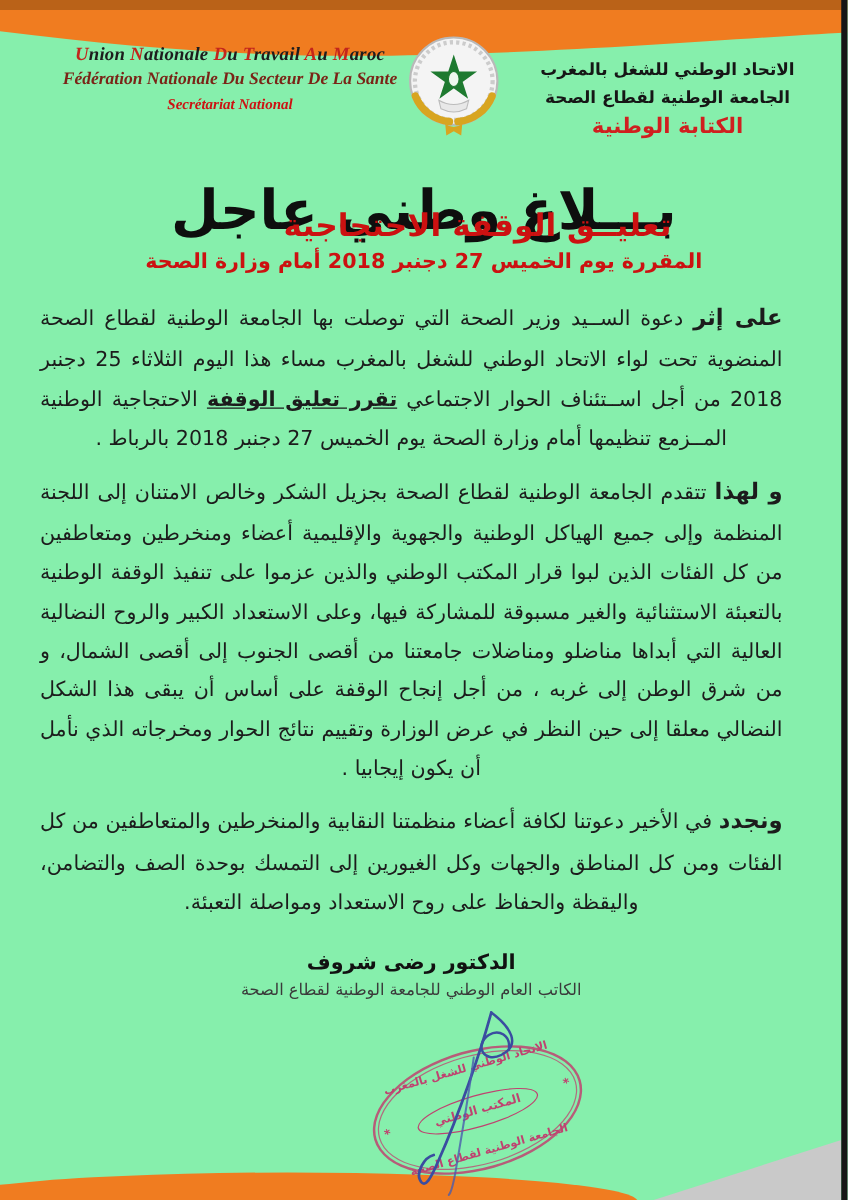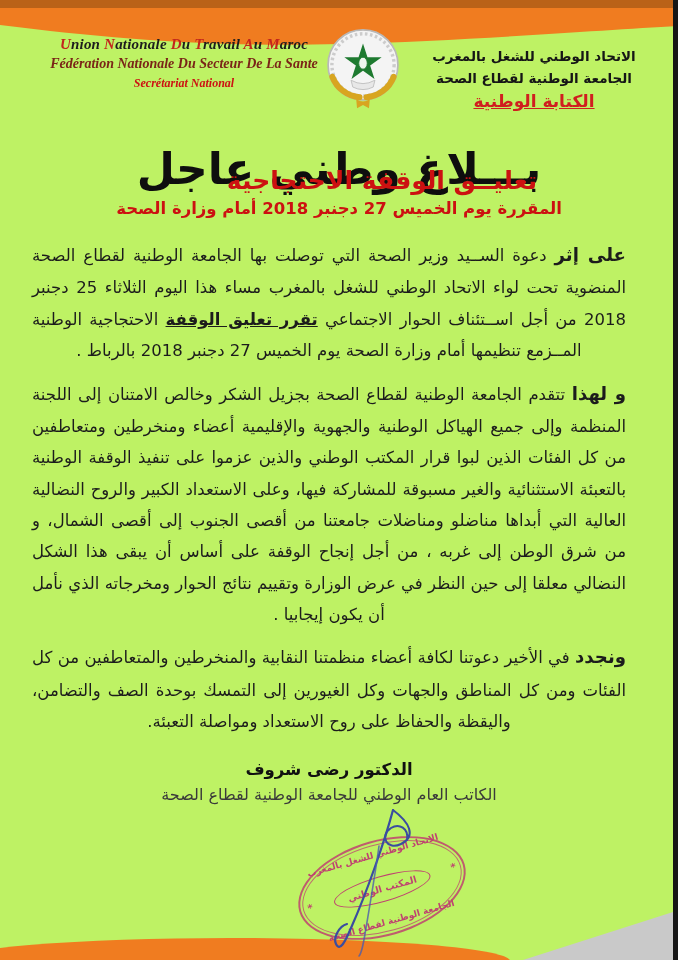--- a/index.html
+++ b/index.html
@@ -1,57 +1,57 @@
 <!DOCTYPE html>
 <html lang="ar"><head>
 <meta charset="utf-8">
 <style>
   html,body{margin:0;padding:0;background:#555;}
   .page{
     position:relative; width:678px; height:960px; margin:0 auto;
-    background:#bef264; overflow:hidden;
+    background:#86efac; overflow:hidden;
     font-family:"DejaVu Sans", sans-serif;
   }
   
   .top-band{position:absolute;top:0;left:0;width:678px;height:60px;}
   
   .right-strip{position:absolute;top:0;right:0;width:5px;height:100%;background:#161616;}
   .bottom-gray{position:absolute;bottom:0;right:5px;width:150px;height:48px;
     background:#c9c9c9;clip-path:polygon(100% 0,100% 100%,0 100%);}
   .bottom-band{position:absolute;left:-50px;bottom:-24px;width:560px;height:46px;
     background:#f07c20;border-radius:50%;}
   
   .fr-block{position:absolute;top:36px;left:34px;width:300px;text-align:center;
     font-family:"Liberation Serif", serif;font-style:italic;font-weight:bold;}
   .fr1{font-size:15px;color:#1d1d1d;letter-spacing:.2px;}
   .fr1 .red-cap{color:#c3251c;}
   .fr2{font-size:14px;color:#7a2417;margin-top:3px;}
   .fr3{font-size:12px;color:#cc1212;margin-top:4px;}
   .logo{position:absolute;top:24px;left:320px;width:86px;height:92px;}
   .ar-block{position:absolute;top:46px;right:34px;width:220px;text-align:center;direction:rtl;}
   .ar1,.ar2{font-size:13.5px;font-weight:bold;color:#161616;line-height:1.6;}
-  .ar3{font-size:17px;font-weight:bold;color:#d01f1f;margin-top:2px;text-decoration:underline;}
+  .ar3{font-size:17px;font-weight:bold;color:#d01f1f;margin-top:2px;}
   
   .title-main{position:absolute;top:104px;left:0;width:100%;text-align:center;direction:rtl;
     font-size:44px;font-weight:bold;color:#0e0e0e;margin-top:39px;}
   .title-sub{position:absolute;top:166px;left:0;width:100%;text-align:center;direction:rtl;
     font-size:25px;font-weight:bold;color:#cc1111;padding-left:43px;}
   .title-sub2{position:absolute;top:199px;left:0;width:100%;text-align:center;direction:rtl;
     font-size:16.5px;font-weight:bold;color:#cc1111;}
   
   .body-wrap{position:absolute;top:238px;left:32px;right:52px;direction:rtl;color:#1c1c1c;}
   .par{margin:0 0 10px 0;font-size:16.5px;line-height:1.9;
     text-align:justify;text-align-last:center;}
   .lead{font-weight:bold;font-size:1.1em;}
   .emph{font-weight:bold;text-decoration:underline;}
   .slogan{margin-top:14px;text-align:center;font-weight:bold;font-size:20px;color:#111;}
   .sig-block{margin-top:22px;text-align:center;direction:rtl;}
   .sig-date{font-weight:bold;font-size:15px;color:#111;}
   .sig-name{font-weight:bold;font-size:16.5px;color:#111;margin-top:6px;}
-  .sig-role{font-size:16px;color:#3a3a3a;margin-top:6px;}
+  .sig-role{font-size:13px;color:#3a3a3a;margin-top:6px;}
   
   .signature{position:absolute;left:295px;top:806px;width:170px;height:154px;z-index:4;}
   .stamp{position:absolute;left:296px;top:840px;width:172px;height:96px;
     transform:rotate(-16deg);z-index:3;color:#bf4270;}
   .stamp-ring1{position:absolute;inset:0;border:2px solid #bf4270;border-radius:50%;opacity:.85;}
   .stamp-ring2{position:absolute;inset:4px;border:1.5px solid #bf4270;border-radius:50%;opacity:.75;}
   .stamp-top{position:absolute;top:9px;left:0;width:100%;text-align:center;direction:rtl;
     font-size:9px;font-weight:bold;}
   .stamp-mid{position:absolute;top:36px;left:36px;right:36px;height:24px;
     border:1.5px solid #bf4270;border-radius:50%;text-align:center;direction:rtl;

